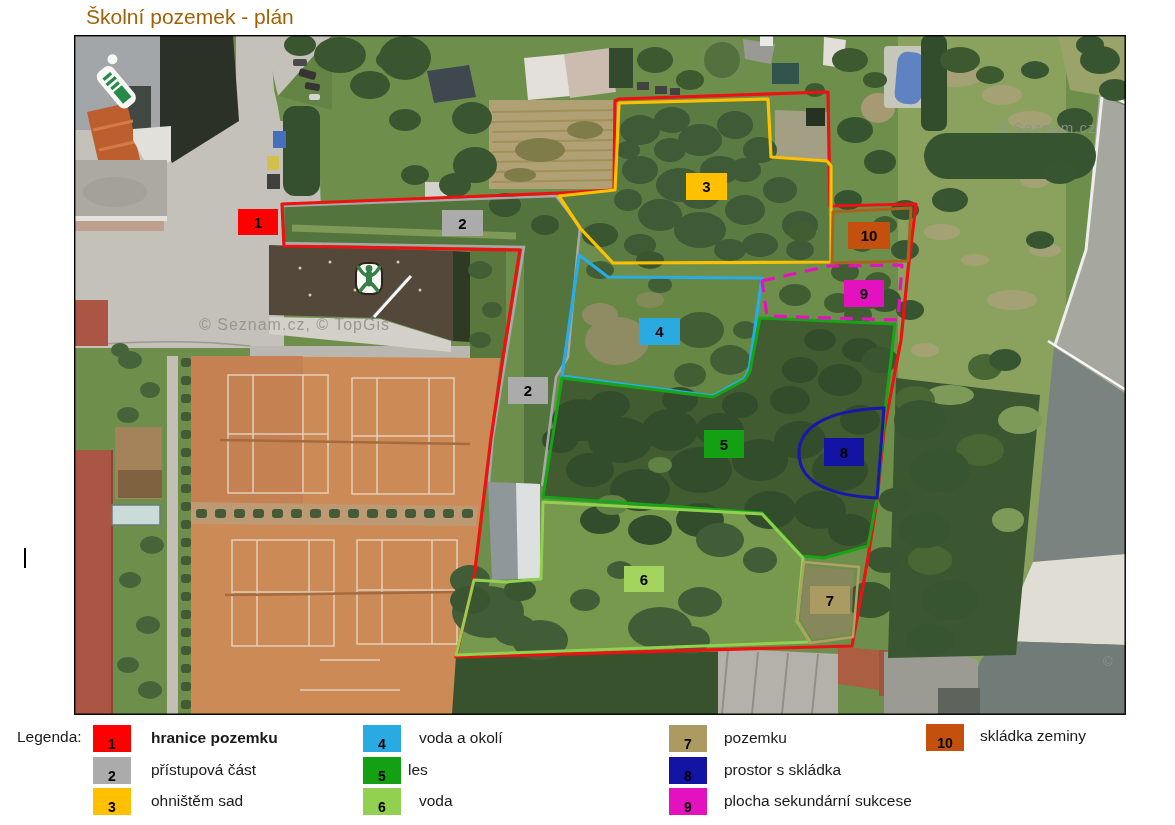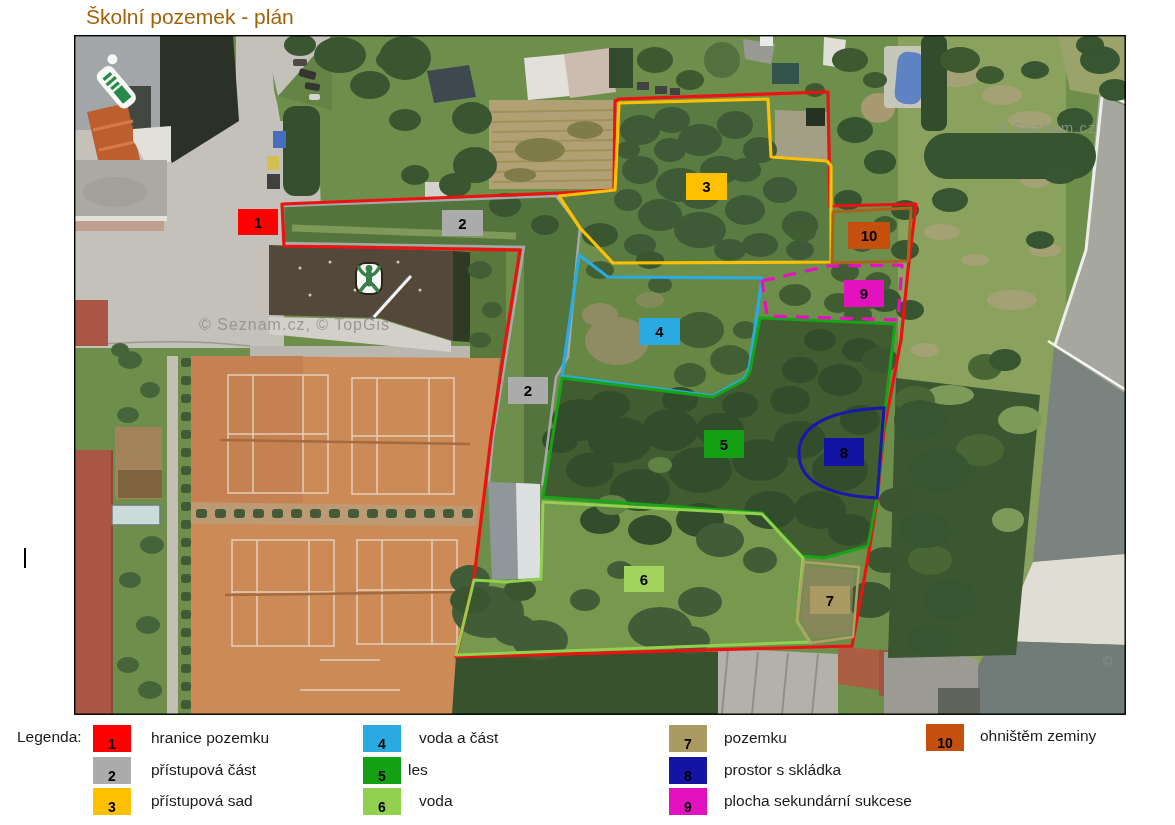--- a/index.html
+++ b/index.html
@@ -594,33 +594,33 @@
       <text x="830" y="605.5" font-family="Liberation Sans, sans-serif" font-size="15" font-weight="bold" fill="#000" text-anchor="middle">7</text>
     </g>
 
 <rect x="74.7" y="35.7" width="1050.5" height="678.5" fill="none" stroke="#000" stroke-width="1.4"></rect>
 </svg>
 
 <div class="lgtxt" style="left:17px;top:728px;text-align:center;">Legenda:</div>
 
 <div class="lgbox" style="left:93px;top:725px;background:#ff0000;">1</div>
 
-<div class="lgtxt" style="left:151px;top:729px;">hranice pozemku</div>
+<div class="lgtxt" style="left:151px;top:729px;font-weight:bold;">hranice pozemku</div>
 
 <div class="lgbox" style="left:93px;top:757px;background:#ababab;">2</div>
 
 <div class="lgtxt" style="left:151px;top:761px;">přístupová část</div>
 
 <div class="lgbox" style="left:93px;top:788px;background:#ffc000;">3</div>
 
-<div class="lgtxt" style="left:151px;top:792px;">přístupová sad</div>
+<div class="lgtxt" style="left:151px;top:792px;">ohništěm sad</div>
 
 <div class="lgbox" style="left:363px;top:725px;background:#29abe2;">4</div>
 
-<div class="lgtxt" style="left:419px;top:729px;">voda a část</div>
+<div class="lgtxt" style="left:419px;top:729px;">voda a okolí</div>
 
 <div class="lgbox" style="left:363px;top:757px;background:#13a113;">5</div>
 
 <div class="lgtxt" style="left:408px;top:761px;text-align:center;">les</div>
 
 <div class="lgbox" style="left:363px;top:788px;background:#92d050;">6</div>
 
 <div class="lgtxt" style="left:419px;top:792px;">voda</div>
 
 <div class="lgbox" style="left:669px;top:725px;background:#ab9a62;">7</div>
@@ -630,13 +630,13 @@
 <div class="lgbox" style="left:669px;top:757px;background:#1414a4;">8</div>
 
 <div class="lgtxt" style="left:724px;top:761px;">prostor s skládka</div>
 
 <div class="lgbox" style="left:669px;top:788px;background:#e311be;">9</div>
 
 <div class="lgtxt" style="left:724px;top:792px;">plocha sekundární sukcese</div>
 
 <div class="lgbox" style="left:926px;top:724px;background:#c5500e;">10</div>
 
-<div class="lgtxt" style="left:980px;top:727px;">ohništěm zeminy</div>
+<div class="lgtxt" style="left:980px;top:727px;">skládka zeminy</div>
 
 </body></html>

